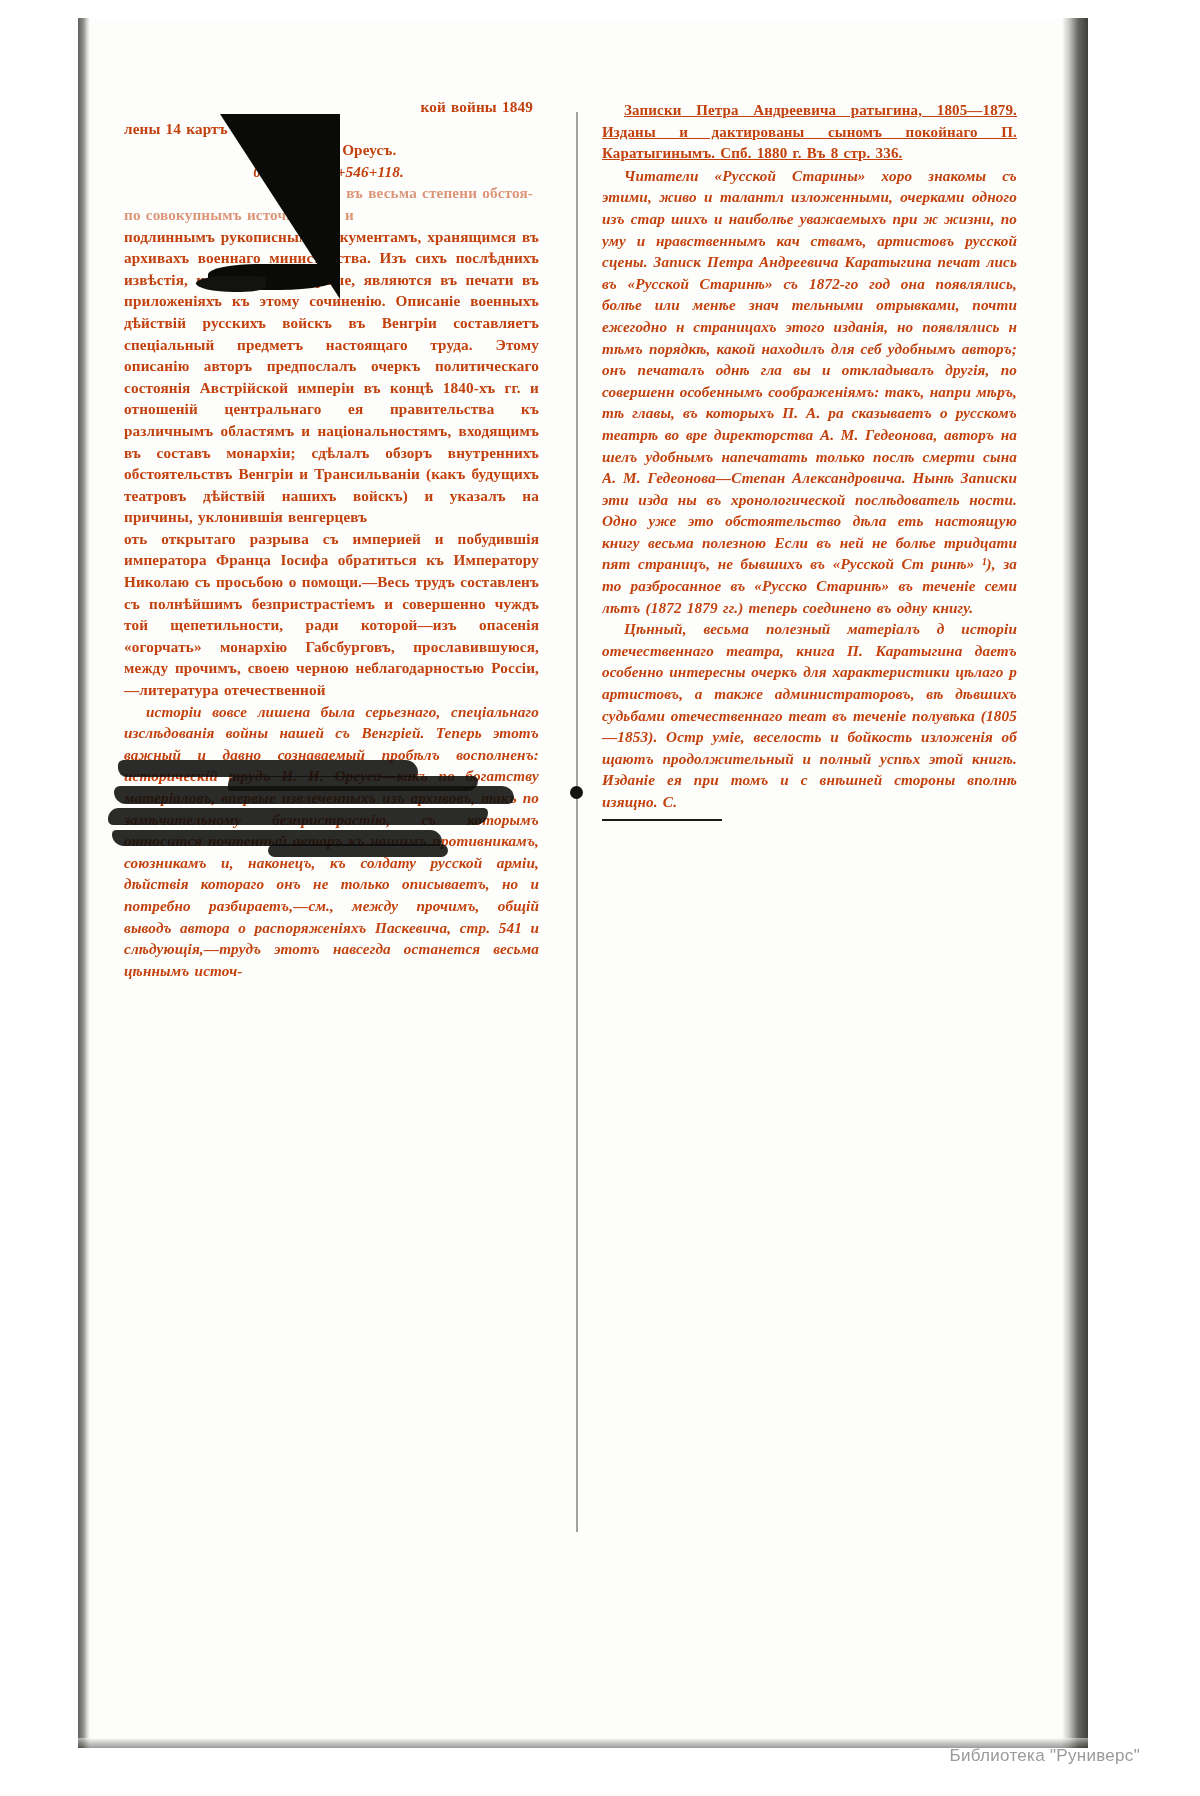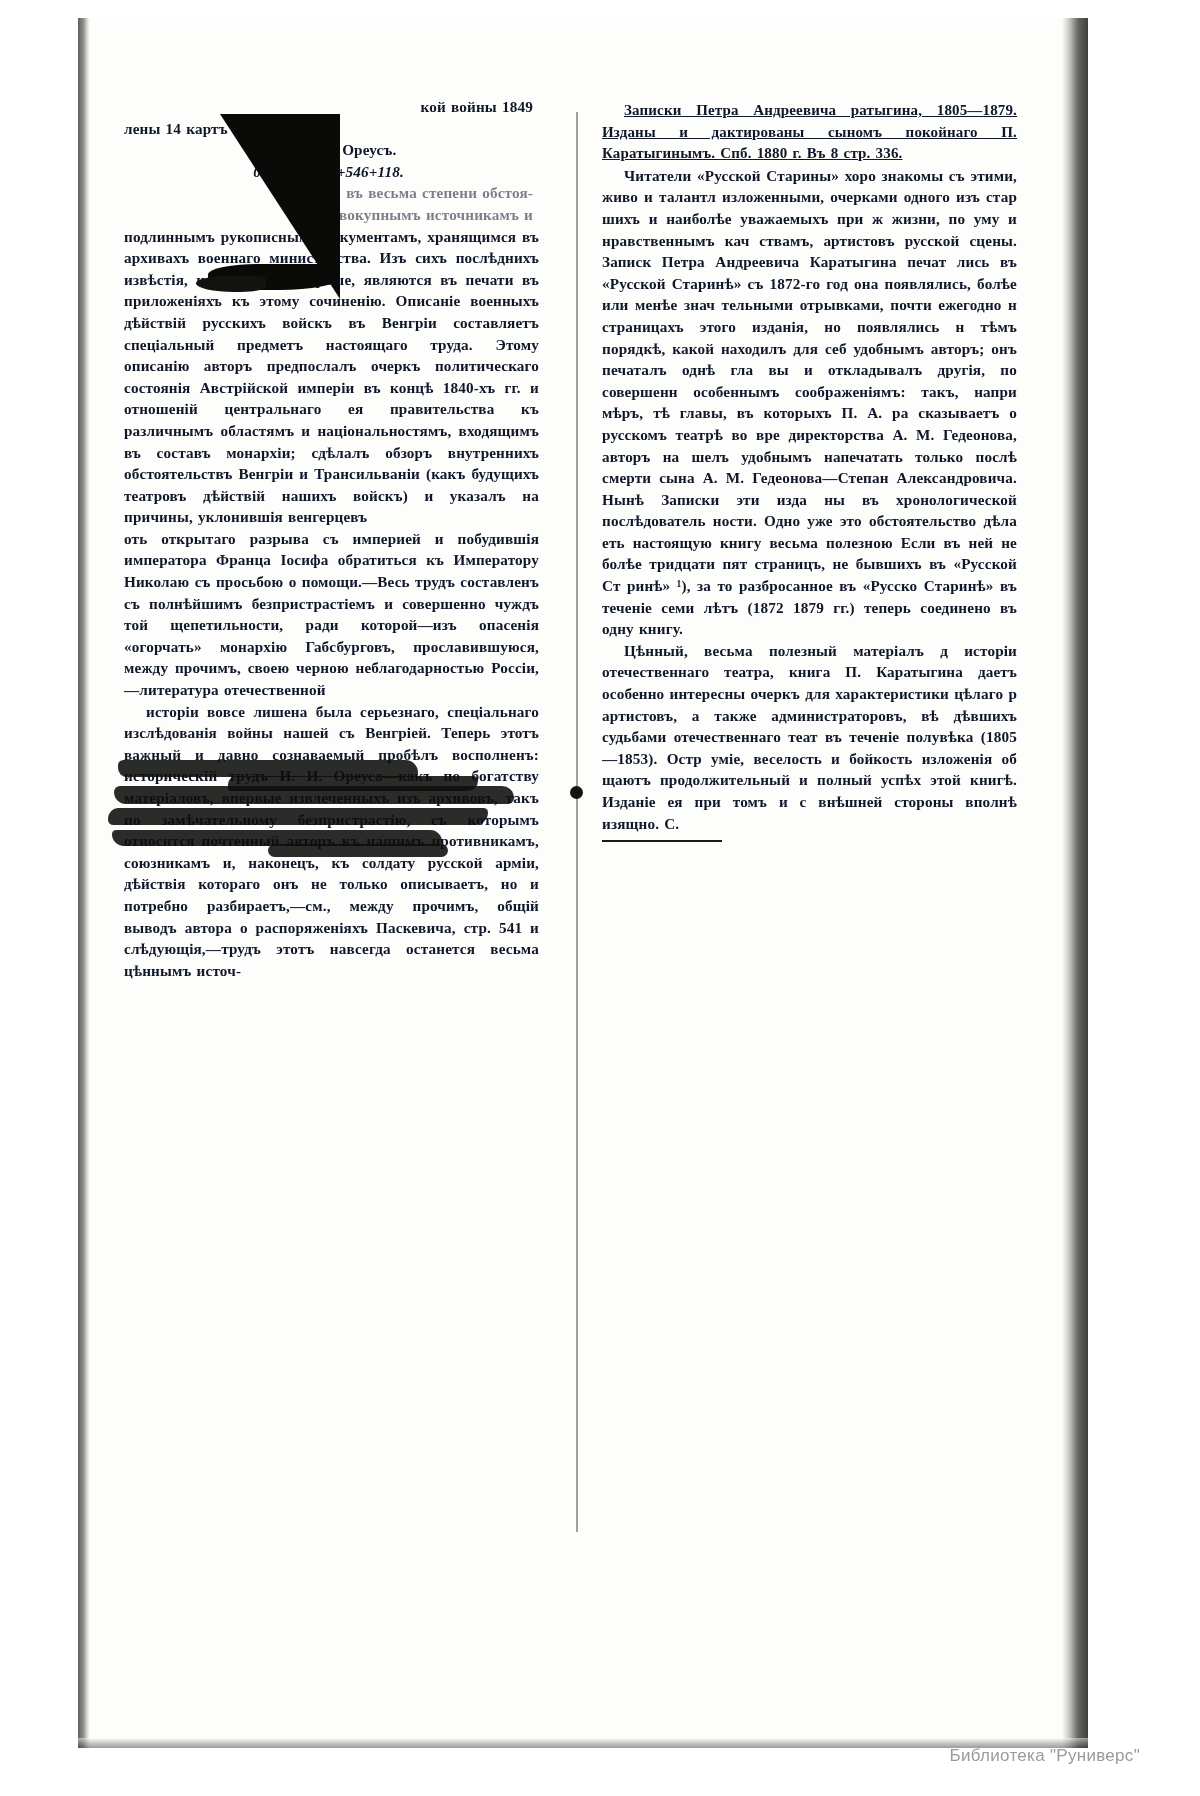--- a/index.html
+++ b/index.html
@@ -56,30 +56,30 @@
     width: 930px;
     height: 1560px;
   }
   .column {
     position: absolute;
     top: 0;
     width: 415px;
     font-size: 15.2px;
     line-height: 21.6px;
     text-align: justify;
-    color: #0f172a;
+    color: #c2410c;
     letter-spacing: .15px;
     word-spacing: 1.2px;
     font-weight: 700;
     -webkit-font-smoothing: none;
   }
   .col-left  { left: 0px; }
 
   .column p { margin: 0 0 0 0; text-indent: 0; }
-  .column p.indent { text-indent: 22px; }
+  .column p.indent { text-indent: 22px; font-style: italic; }
   .column p.head {
     text-indent: 22px;
     margin-top: 4px;
   }
 
   
   .col-rule {
     position: absolute;
     left: 452px;
     top: 16px;
@@ -188,21 +188,21 @@
 
     <div class="col-rule"></div>
     <div class="col-rule-dot"></div>
 
     <div class="column col-left">
       <p style="text-align:right; padding-right:6px;">кой войны 1849</p>
       <p style="padding-right:6px;">лены 14 картъ и</p>
       <p style="text-align:center; padding-right:6px;">лалъ И. И. Ореусъ.</p>
       <p style="text-align:center; padding-right:6px;font-style:italic;">0 г., стр. VI+546+118.</p>
       <p style="text-align:right; padding-right:6px;" class="faded">въ весьма степени обстоя-</p>
-      <p style="text-align:right; padding-right:6px;" class="faded">по совокупнымъ источникамъ и</p>
+      <p style="padding-right:6px;" class="faded">по совокупнымъ источникамъ и</p>
       <p>подлиннымъ рукописнымъ документамъ, хранящимся въ архивахъ военнаго министерства. Изъ сихъ послѣднихъ извѣстія, и при томъ впервые, являются въ печати въ приложеніяхъ къ этому сочиненію. Описаніе военныхъ дѣйствій русскихъ войскъ въ Венгріи составляетъ спеціальный предметъ настоящаго труда. Этому описанію авторъ предпослалъ очеркъ политическаго состоянія Австрійской имперіи въ концѣ 1840-хъ гг. и отношеній центральнаго ея правительства къ различнымъ областямъ и національностямъ, входящимъ въ составъ монархіи; сдѣлалъ обзоръ внутреннихъ обстоятельствъ Венгріи и Трансильваніи (какъ будущихъ театровъ дѣйствій нашихъ войскъ) и указалъ на причины, уклонившія венгерцевъ</p>
       <p>оть открытаго разрыва съ империей и побудившія императора Франца Іосифа обратиться къ Императору Николаю съ просьбою о помощи.—Весь трудъ составленъ съ полнѣйшимъ безпристрастіемъ и совершенно чуждъ той щепетильности, ради которой—изъ опасенія «огорчать» монархію Габсбурговъ, прославившуюся, между прочимъ, своею черною неблагодарностью Россіи,—литература отечественной</p>
       <p class="indent">исторіи вовсе лишена была серьезнаго, спеціальнаго изслѣдованія войны нашей съ Венгріей. Теперь этотъ важный и давно сознаваемый пробѣлъ восполненъ: историческій трудъ И. И. Ореуса—какъ по богатству матеріаловъ, впервые извлеченныхъ изъ архивовъ, такъ по замѣчательному безпристрастію, съ которымъ относится почтенный авторъ къ нашимъ противникамъ, союзникамъ и, наконецъ, къ солдату русской арміи, дѣйствія котораго онъ не только описываетъ, но и потребно разбираетъ,—см., между прочимъ, общій выводъ автора о распоряженіяхъ Паскевича, стр. 541 и слѣдующія,—трудъ этотъ навсегда останется весьма цѣннымъ источ-</p>
     </div>
 
     <div class="clip-right">
       <div class="column">
         <p class="head" style="font-size:15px;text-decoration:underline;">Записки Петра Андреевича ратыгина, 1805—1879. Изданы и дактированы сыномъ покойнаго П. Каратыгинымъ. Спб. 1880 г. Въ 8 стр. 336.</p>
         <p class="indent">Читатели «Русской Старины» хоро знакомы съ этими, живо и талантл изложенными, очерками одного изъ стар шихъ и наиболѣе уважаемыхъ при ж жизни, по уму и нравственнымъ кач ствамъ, артистовъ русской сцены. Записк Петра Андреевича Каратыгина печат лись въ «Русской Старинѣ» съ 1872-го год она появлялись, болѣе или менѣе знач тельными отрывками, почти ежегодно н страницахъ этого изданія, но появлялись н тѣмъ порядкѣ, какой находилъ для себ удобнымъ авторъ; онъ печаталъ однѣ гла вы и откладывалъ другія, по совершенн особеннымъ соображеніямъ: такъ, напри мѣръ, тѣ главы, въ которыхъ П. А. ра сказываетъ о русскомъ театрѣ во вре директорства А. М. Гедеонова, авторъ на шелъ удобнымъ напечатать только послѣ смерти сына А. М. Гедеонова—Степан Александровича. Нынѣ Записки эти изда ны въ хронологической послѣдователь ности. Одно уже это обстоятельство дѣла еть настоящую книгу весьма полезною Если въ ней не болѣе тридцати пят страницъ, не бывшихъ въ «Русской Ст ринѣ» ¹), за то разбросанное въ «Русско Старинѣ» въ теченіе семи лѣтъ (1872 1879 гг.) теперь соединено въ одну книгу.</p>
         <p class="indent">Цѣнный, весьма полезный матеріалъ д исторіи отечественнаго театра, книга П. Каратыгина даетъ особенно интересны очеркъ для характеристики цѣлаго р артистовъ, а также администраторовъ, вѣ дѣвшихъ судьбами отечественнаго теат въ теченіе полувѣка (1805—1853). Остр уміе, веселость и бойкость изложенія об щаютъ продолжительный и полный успѣх этой книгѣ. Изданіе ея при томъ и с внѣшней стороны вполнѣ изящно.    С.</p>

